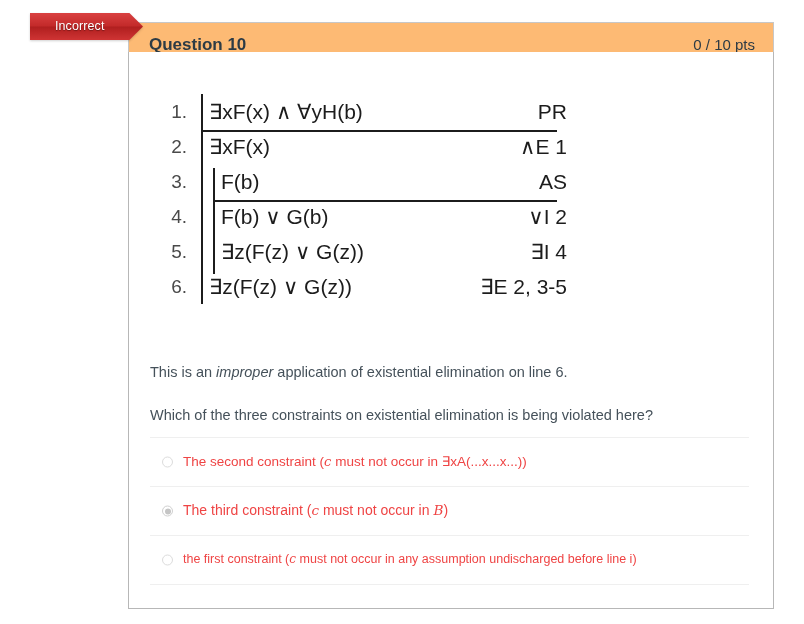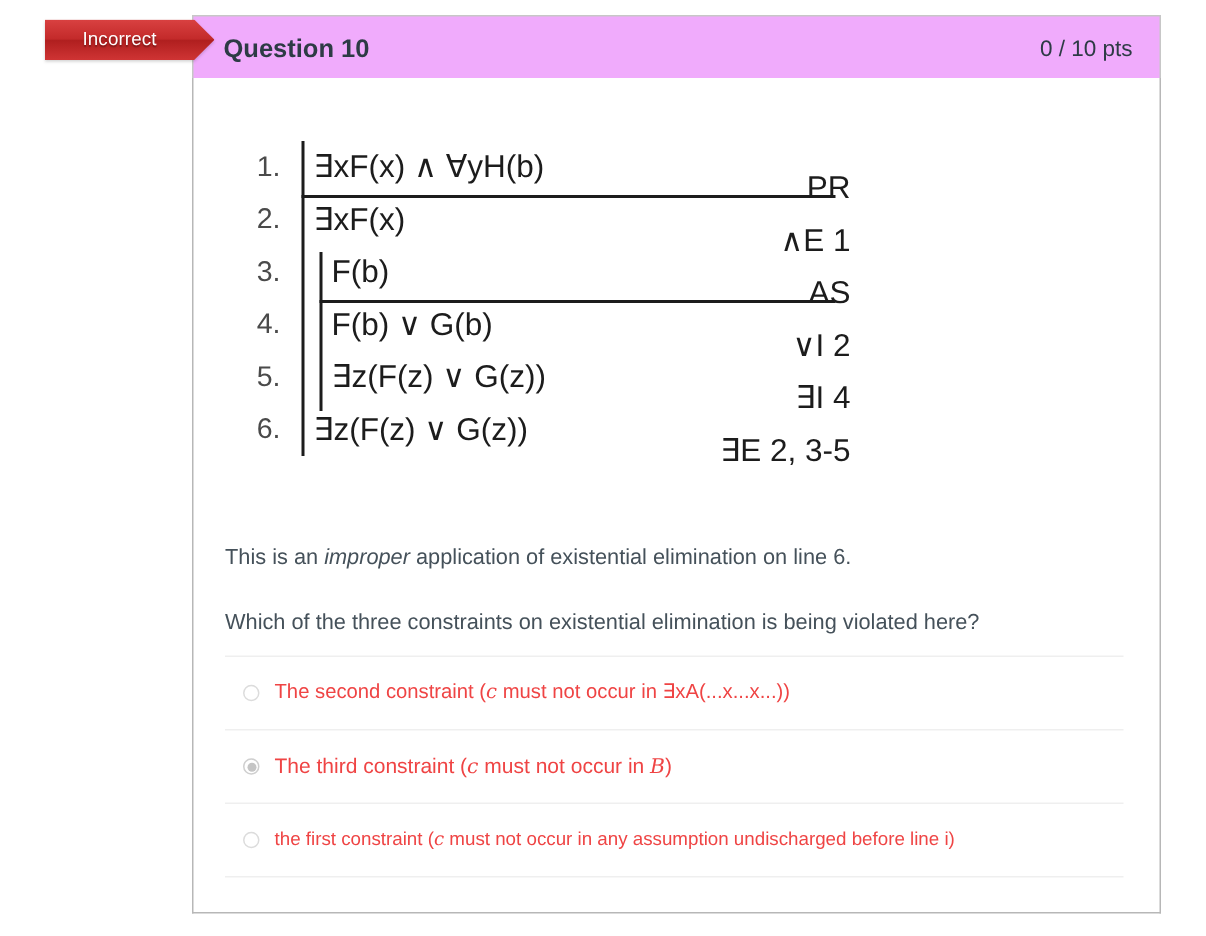--- a/index.html
+++ b/index.html
@@ -54,24 +54,24 @@
     position: absolute;
     left: 128px;
     top: 6px;
     width: 646px;
     height: 603px;
     box-sizing: border-box;
   }
   #question-header {
     position: absolute;
     left: 0;
-    top: 4px;
+    top: 16px;
     right: 0;
     height: 45px;
-    background: #f0abfc;
+    background: #fdba74;
     border: 1px solid #c7c7c7;
     box-sizing: border-box;
     display: flex;
     align-items: center;
     justify-content: space-between;
     padding: 0 18px 0 20px;
   }
   #question-title {
     font-size: 17px;
     color: #2d3b45;
@@ -131,21 +131,20 @@
   .justification {
     position: absolute;
     top: 0;
     right: 0;
     height: 35px;
     line-height: 35px;
     font-size: 21px;
     color: #1c1c1c;
     font-family: "Liberation Sans", sans-serif;
     white-space: nowrap;
-    margin-top: 14px;
   }
   
   .lvl1 > .formula { left: 52px; }
   .lvl2 > .formula { left: 64px; }
 
   
   #bar-outer {
     position: absolute;
     left: 44px;
     top: 0;

